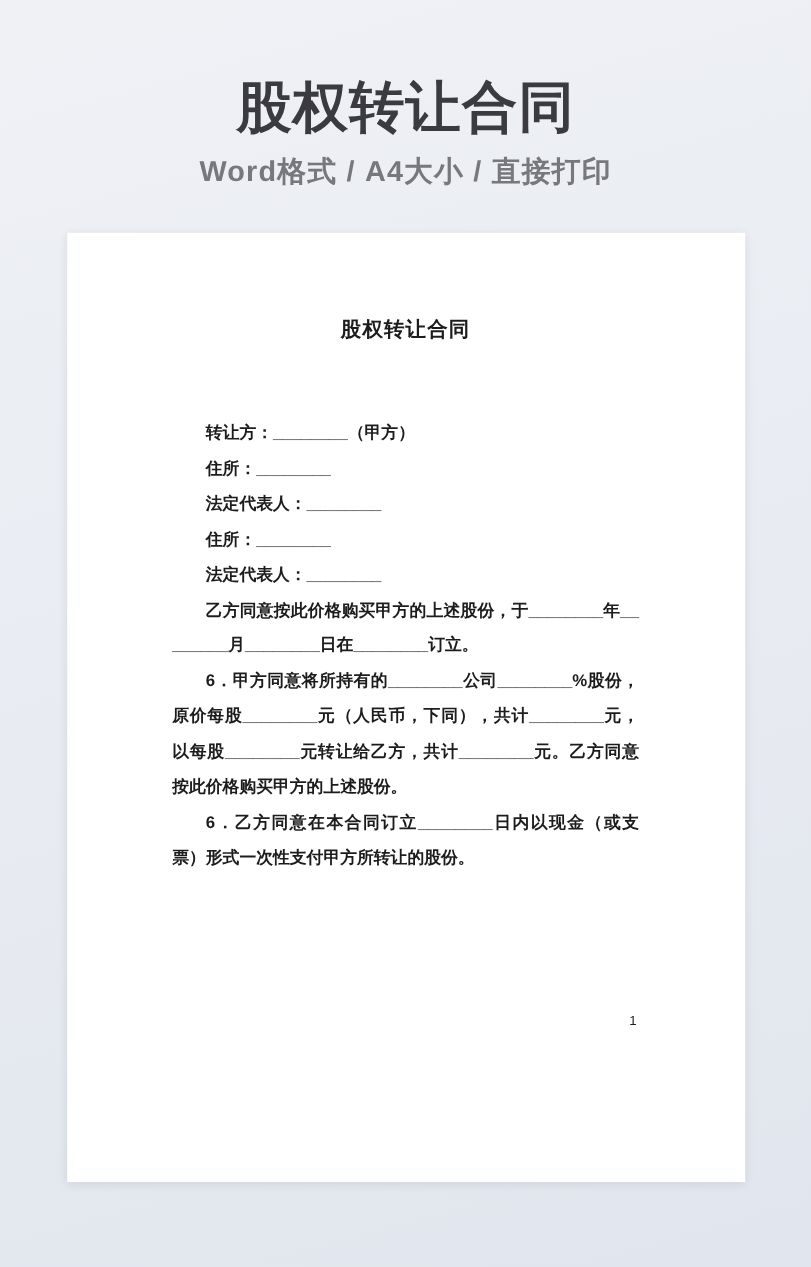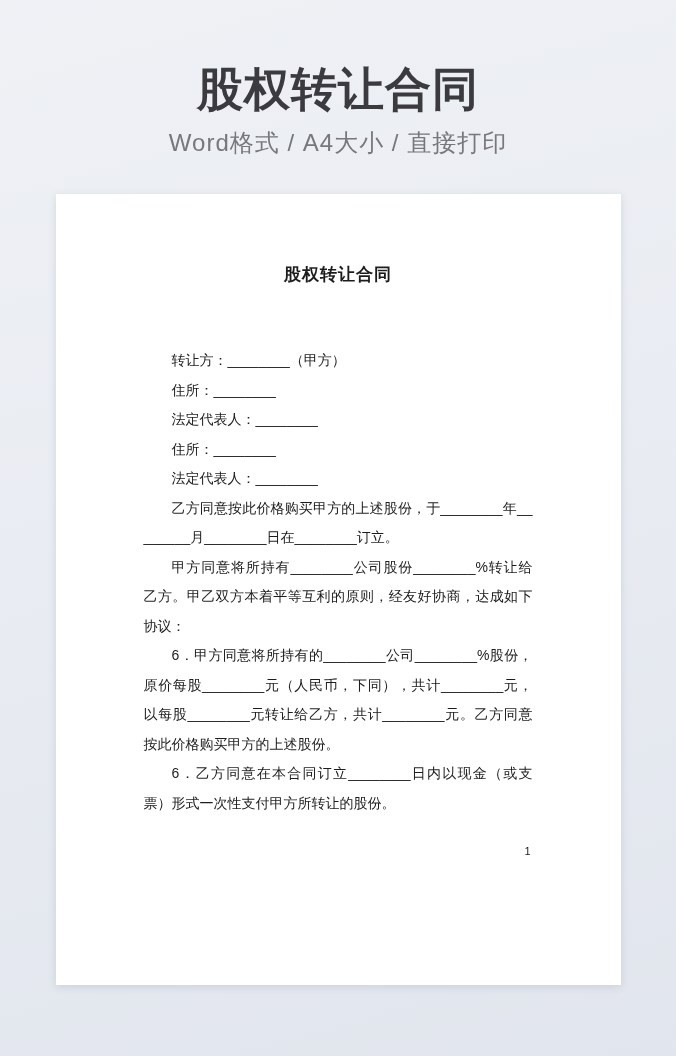--- a/index.html
+++ b/index.html
@@ -20,21 +20,21 @@
   .header-title {
     font-size: 46px;
     font-weight: 800;
     line-height: 1.12;
     color: #3a3a3f;
     letter-spacing: 1px;
   }
   .header-subtitle {
     margin-top: 11px;
     font-size: 24px;
-    font-weight: 400;
+    font-weight: 700;
     color: #77777d;
     letter-spacing: 1px;
   }
   .sheet {
     width: 565px;
     height: 791px;
     margin: 35px auto 0;
     background: #ffffff;
     box-shadow: 0 2px 8px rgba(55, 65, 85, 0.13);
     box-sizing: border-box;
@@ -49,20 +49,21 @@
     color: #1c1c1c;
     letter-spacing: 1px;
     line-height: 1.1;
   }
   .doc-body {
     margin-top: 62px;
     font-size: 14px;
     line-height: 29.5px;
     color: #1c1c1c;
     text-align: justify;
+    font-weight: bold;
   }
   .doc-body p {
     margin: 0;
     padding: 0;
     text-indent: 2em;
     word-break: break-all;
   }
   .page-number {
     position: absolute;
     right: 90px;
@@ -81,18 +82,17 @@
 
 <div class="sheet">
   <div class="doc-title">股权转让合同</div>
   <div class="doc-body">
       <p>转让方：________（甲方）</p>
       <p>住所：________</p>
       <p>法定代表人：________</p>
       <p>住所：________</p>
       <p>法定代表人：________</p>
       <p>乙方同意按此价格购买甲方的上述股份，于________年________月________日在________订立。</p>
-      <p>甲方同意将所持有________公司股份________%转让给乙方。甲乙双方本着平等互利的原则，经友好协商，达成如下协议：</p>
       <p>6．甲方同意将所持有的________公司________%股份，原价每股________元（人民币，下同），共计________元，以每股________元转让给乙方，共计________元。乙方同意按此价格购买甲方的上述股份。</p>
       <p>6．乙方同意在本合同订立________日内以现金（或支票）形式一次性支付甲方所转让的股份。</p>
     </div>
   <div class="page-number">1</div>
 </div>
 
 </body></html>

